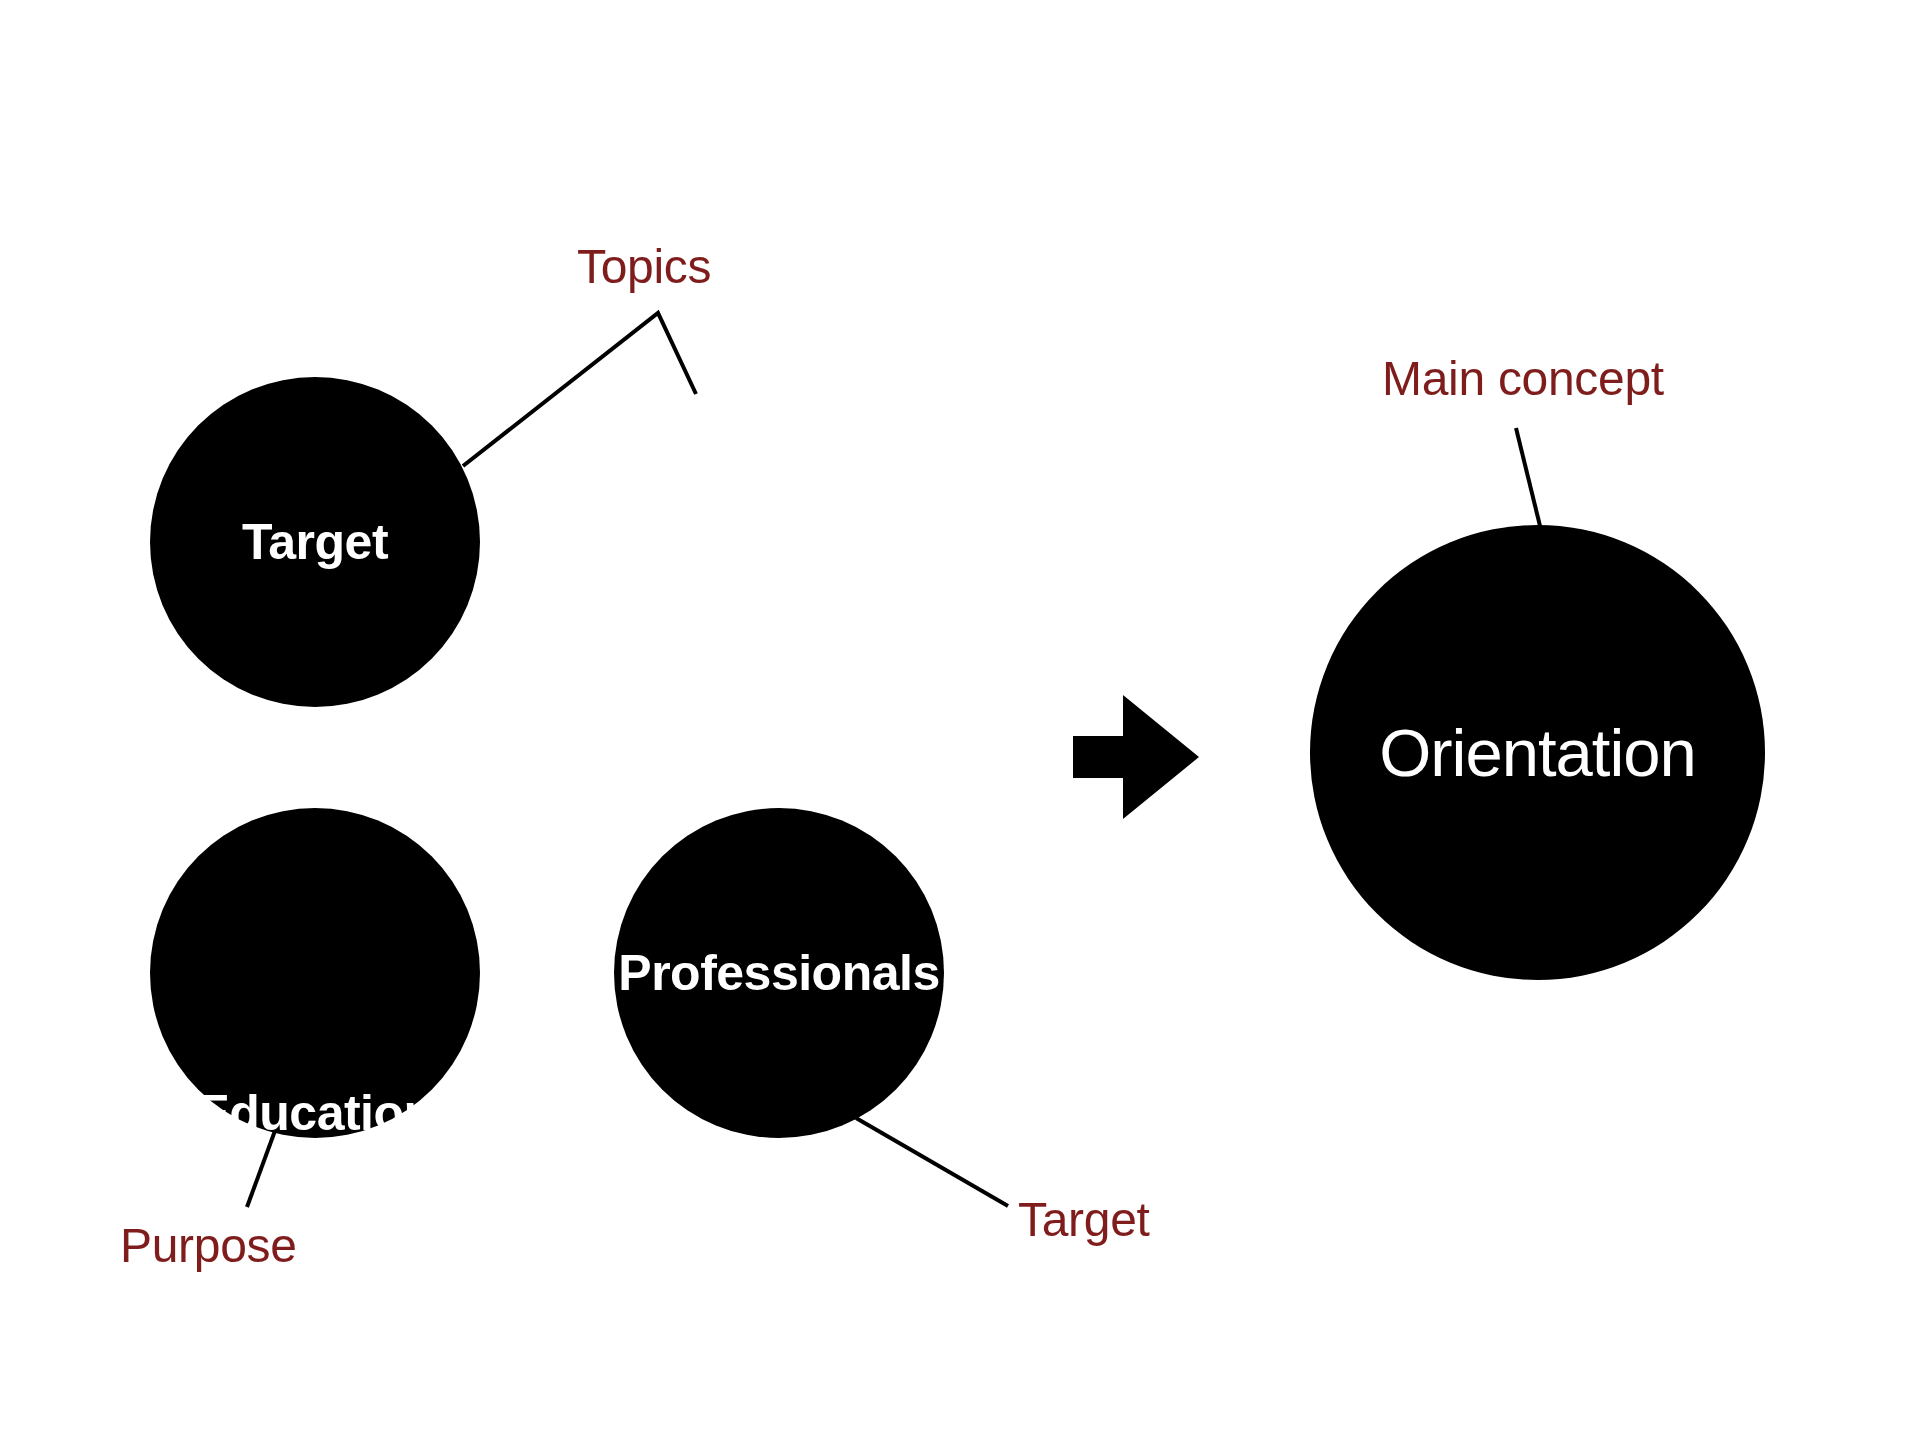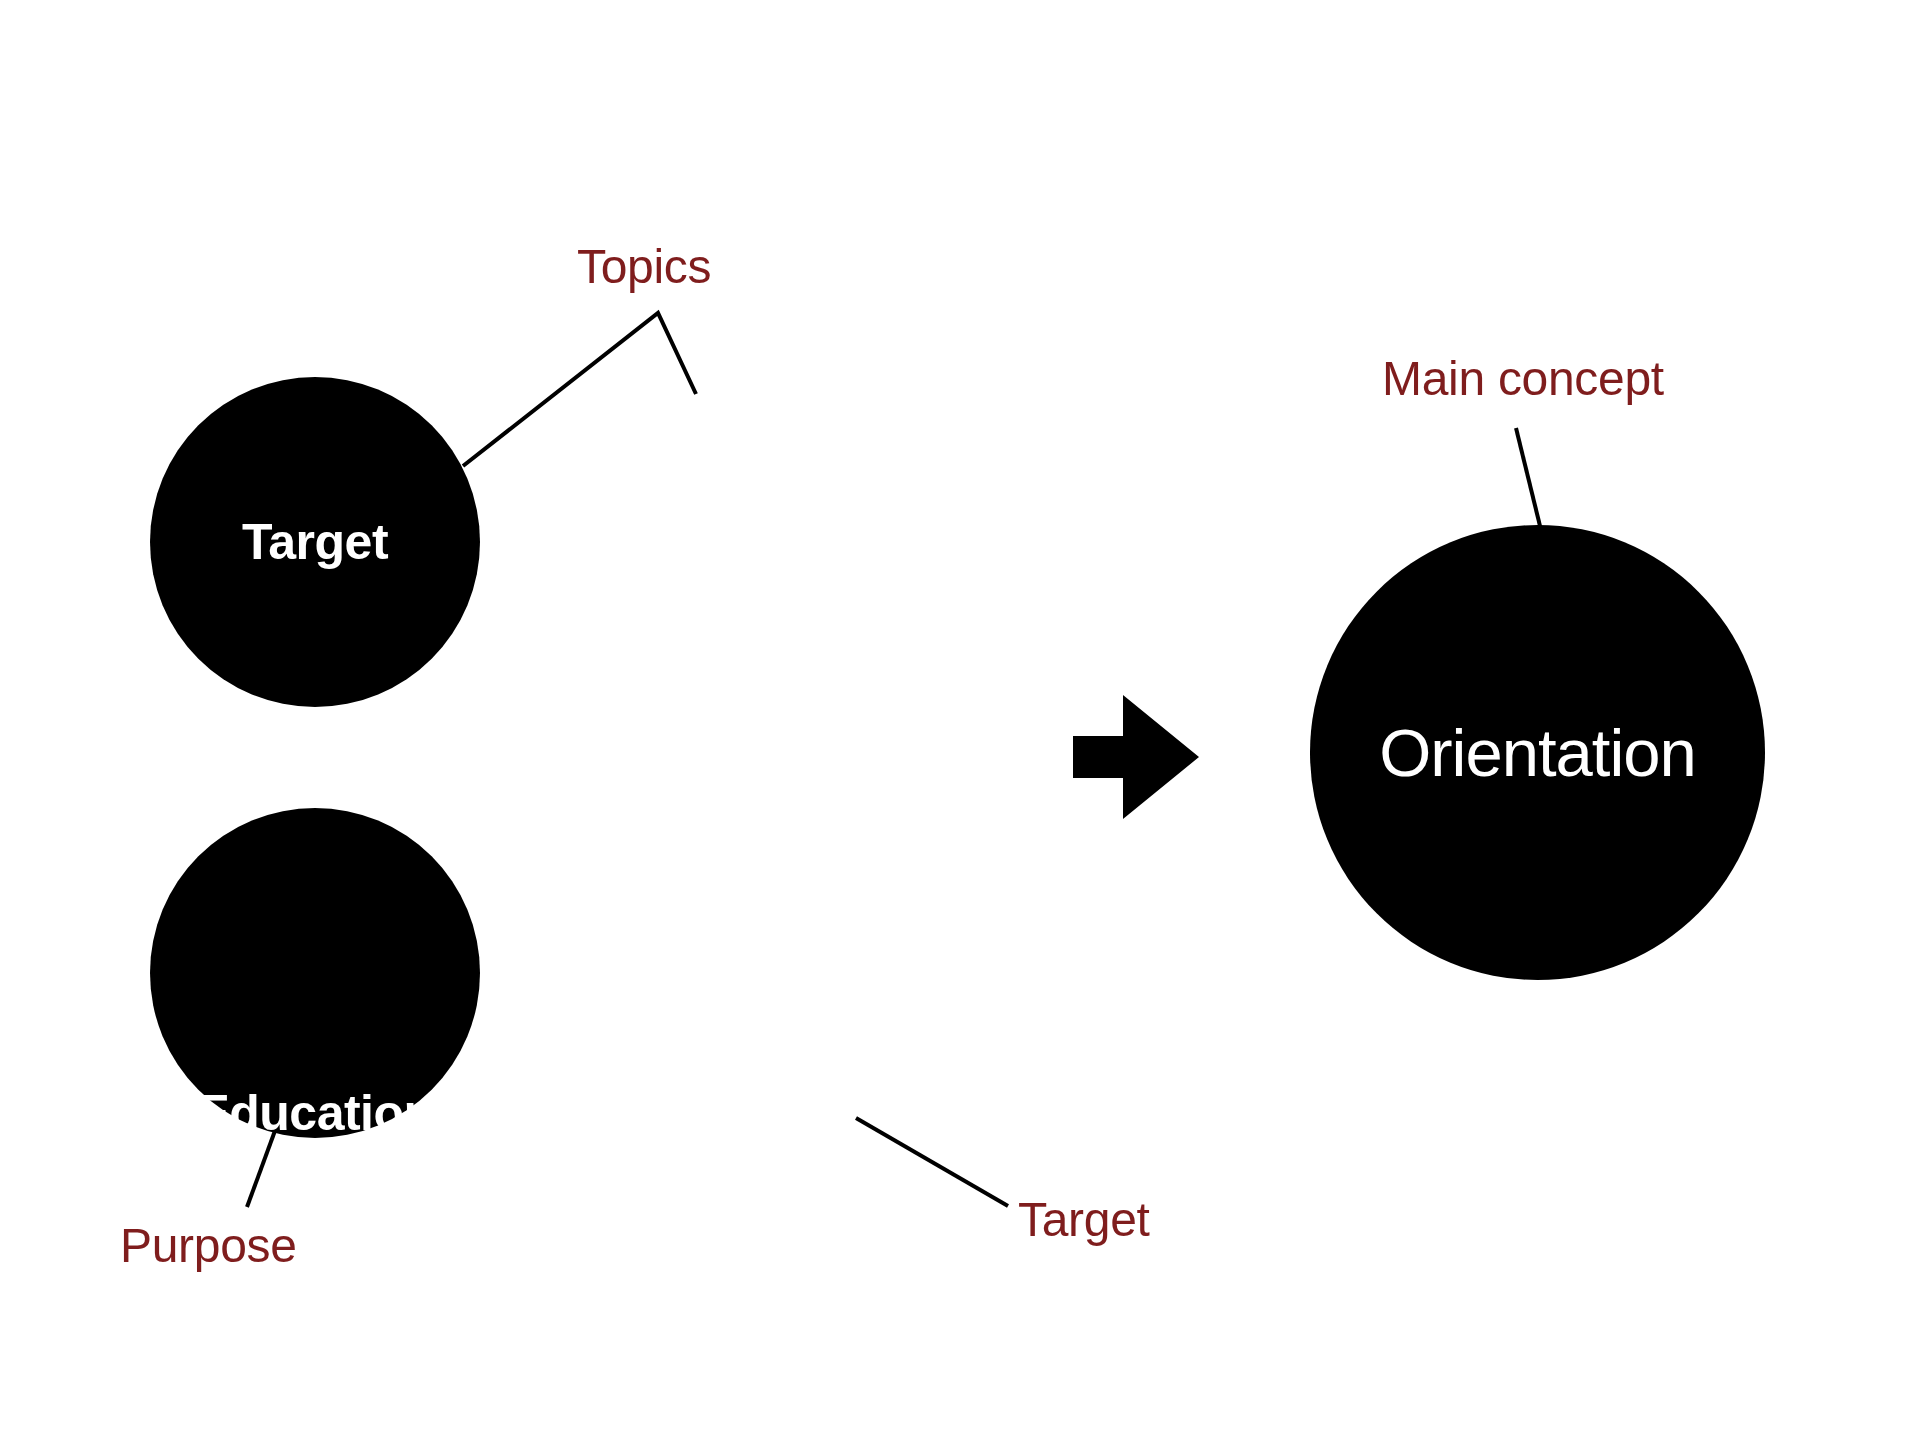--- a/index.html
+++ b/index.html
@@ -96,20 +96,23 @@
 
   <div class="node" id="node-tourism">
     <span class="node-label">Target</span>
   </div>
 
 
   <div class="node" id="node-education">
     <span class="node-label">Education</span>
   </div>
 
+  <div class="node" id="node-professionals">
+    <span class="node-label">Professionals</span>
+  </div>
 
   <svg id="arrow" viewBox="0 0 126 124" xmlns="http://www.w3.org/2000/svg">
     <path d="M0,41 L50,41 L50,0 L126,62 L50,124 L50,83 L0,83 Z" fill="#000000"></path>
   </svg>
 
   <div class="node" id="node-orientation">
     <span class="node-label">Orientation</span>
   </div>
 
   <div class="annotation" id="label-topics">Topics</div>

